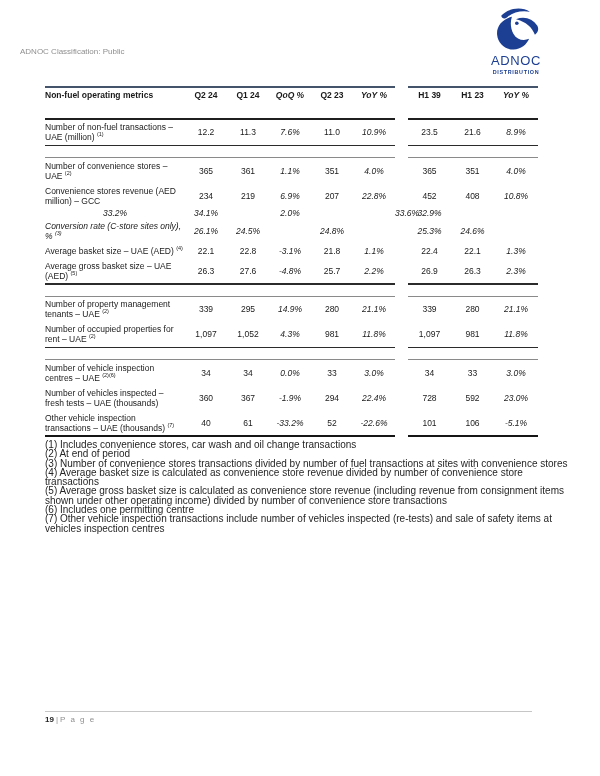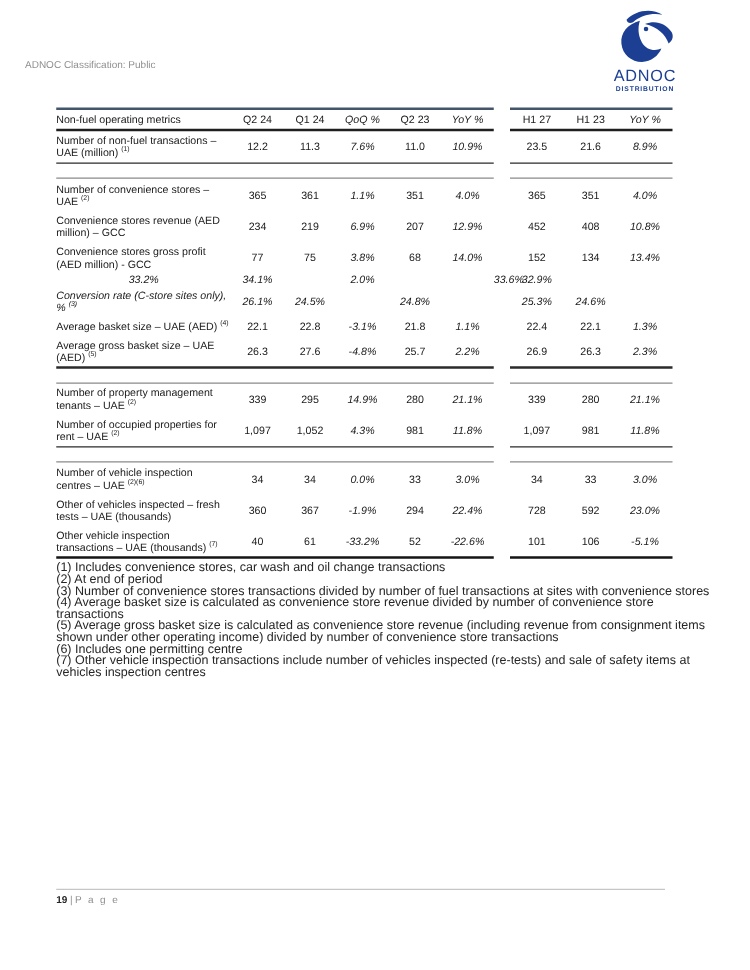--- a/index.html
+++ b/index.html
@@ -15,21 +15,21 @@
   .logo-sub{font-size:5.4px;font-weight:bold;color:#1c3f94;letter-spacing:.7px;margin-top:1px;}
   
   .content{position:absolute;left:45px;top:86px;width:525px;}
   .tbl{width:493px;}
   .trow{display:grid;grid-template-columns:140px 42px 42px 42px 42px 42px 13px 43px 43px 44px;align-items:center;}
   .cell{font-size:8.5px;line-height:10px;}
   .lbl{padding:2.5px 2px 2.5px 0;}
   .val{text-align:center;}
   .it{font-style:italic;}
   .trow.it .cell{font-style:italic;}
-  .header .cell{font-weight:normal;line-height:13px;padding-top:1px;padding-bottom:1px;}
+  .header .cell{font-weight:bold;line-height:13px;padding-top:1px;padding-bottom:16px;}
   
   .rule{display:flex;}
   .rule .s1{width:350px;display:block;}
   .rule .s2{width:130px;margin-left:13px;display:block;}
   .rule.htop .s1,.rule.htop .s2{height:2px;background:#44546a;}
   .rule.hbottom .s1,.rule.hbottom .s2{height:1.5px;background:#1f1f1f;}
   .rule.light .s1,.rule.light .s2{height:1px;background:#8a8a8a;}
   .rule.dark .s1,.rule.dark .s2{height:1.5px;background:#2b2b2b;}
   .rule.darkest .s1,.rule.darkest .s2{height:2px;background:#151515;}
   .secgap{height:11px;}
@@ -69,21 +69,21 @@
         <span class="s2"></span>
       </div>
     <div class="trow header">
       <div class="cell lbl">Non-fuel operating metrics</div>
       <div class="cell val">Q2 24</div>
       <div class="cell val">Q1 24</div>
       <div class="cell val it">QoQ %</div>
       <div class="cell val">Q2 23</div>
       <div class="cell val it">YoY %</div>
       <div class="cell"></div>
-      <div class="cell val">H1 27</div>
+      <div class="cell val">H1 39</div>
       <div class="cell val">H1 23</div>
       <div class="cell val it">YoY %</div>
     </div>
     <div class="rule hbottom">
         <span class="s1"></span>
         <span class="s2"></span>
       </div>
     <div>
         <div class="trow">
           <div class="cell lbl">Number of non-fuel transactions – UAE (million) <sup class="ref">(1)</sup></div>
@@ -117,37 +117,25 @@
           <div class="cell val">365</div>
           <div class="cell val">351</div>
           <div class="cell val it">4.0%</div>
         </div>
         <div class="trow">
           <div class="cell lbl">Convenience stores revenue (AED million) – GCC </div>
           <div class="cell val">234</div>
           <div class="cell val">219</div>
           <div class="cell val it">6.9%</div>
           <div class="cell val">207</div>
-          <div class="cell val it">12.9%</div>
+          <div class="cell val it">22.8%</div>
           <div class="cell"></div>
           <div class="cell val">452</div>
           <div class="cell val">408</div>
           <div class="cell val it">10.8%</div>
-        </div>
-        <div class="trow">
-          <div class="cell lbl">Convenience stores gross profit (AED million) - GCC </div>
-          <div class="cell val">77</div>
-          <div class="cell val">75</div>
-          <div class="cell val it">3.8%</div>
-          <div class="cell val">68</div>
-          <div class="cell val it">14.0%</div>
-          <div class="cell"></div>
-          <div class="cell val">152</div>
-          <div class="cell val">134</div>
-          <div class="cell val it">13.4%</div>
         </div>
         <div class="trow it">
           <div class="cell val">33.2%</div>
           <div class="cell val">34.1%</div>
           <div class="cell val it"></div>
           <div class="cell val">2.0%</div>
           <div class="cell val it"></div>
           <div class="cell"></div>
           <div class="cell val">33.6%</div>
           <div class="cell val">32.9%</div>
@@ -237,21 +225,21 @@
           <div class="cell val">34</div>
           <div class="cell val it">0.0%</div>
           <div class="cell val">33</div>
           <div class="cell val it">3.0%</div>
           <div class="cell"></div>
           <div class="cell val">34</div>
           <div class="cell val">33</div>
           <div class="cell val it">3.0%</div>
         </div>
         <div class="trow">
-          <div class="cell lbl">Other of vehicles inspected – fresh tests – UAE (thousands) </div>
+          <div class="cell lbl">Number of vehicles inspected – fresh tests – UAE (thousands) </div>
           <div class="cell val">360</div>
           <div class="cell val">367</div>
           <div class="cell val it">-1.9%</div>
           <div class="cell val">294</div>
           <div class="cell val it">22.4%</div>
           <div class="cell"></div>
           <div class="cell val">728</div>
           <div class="cell val">592</div>
           <div class="cell val it">23.0%</div>
         </div>

